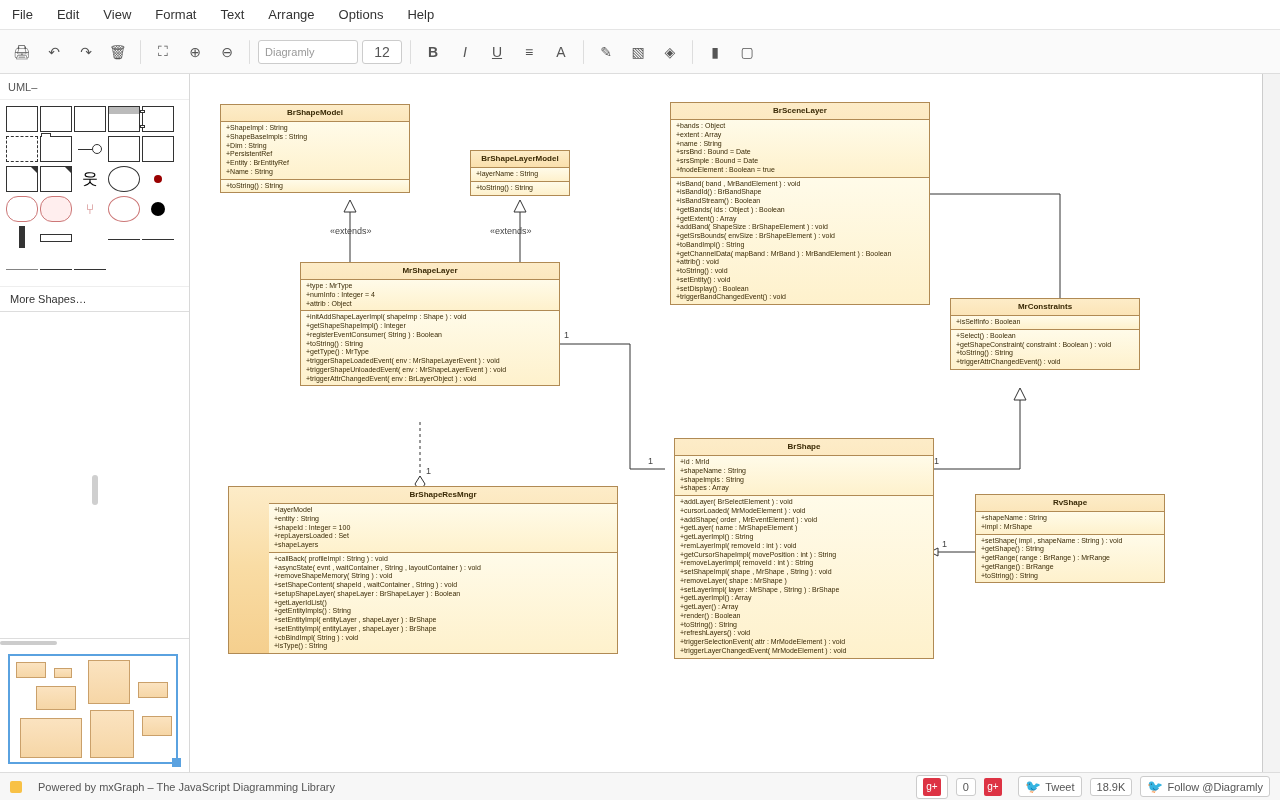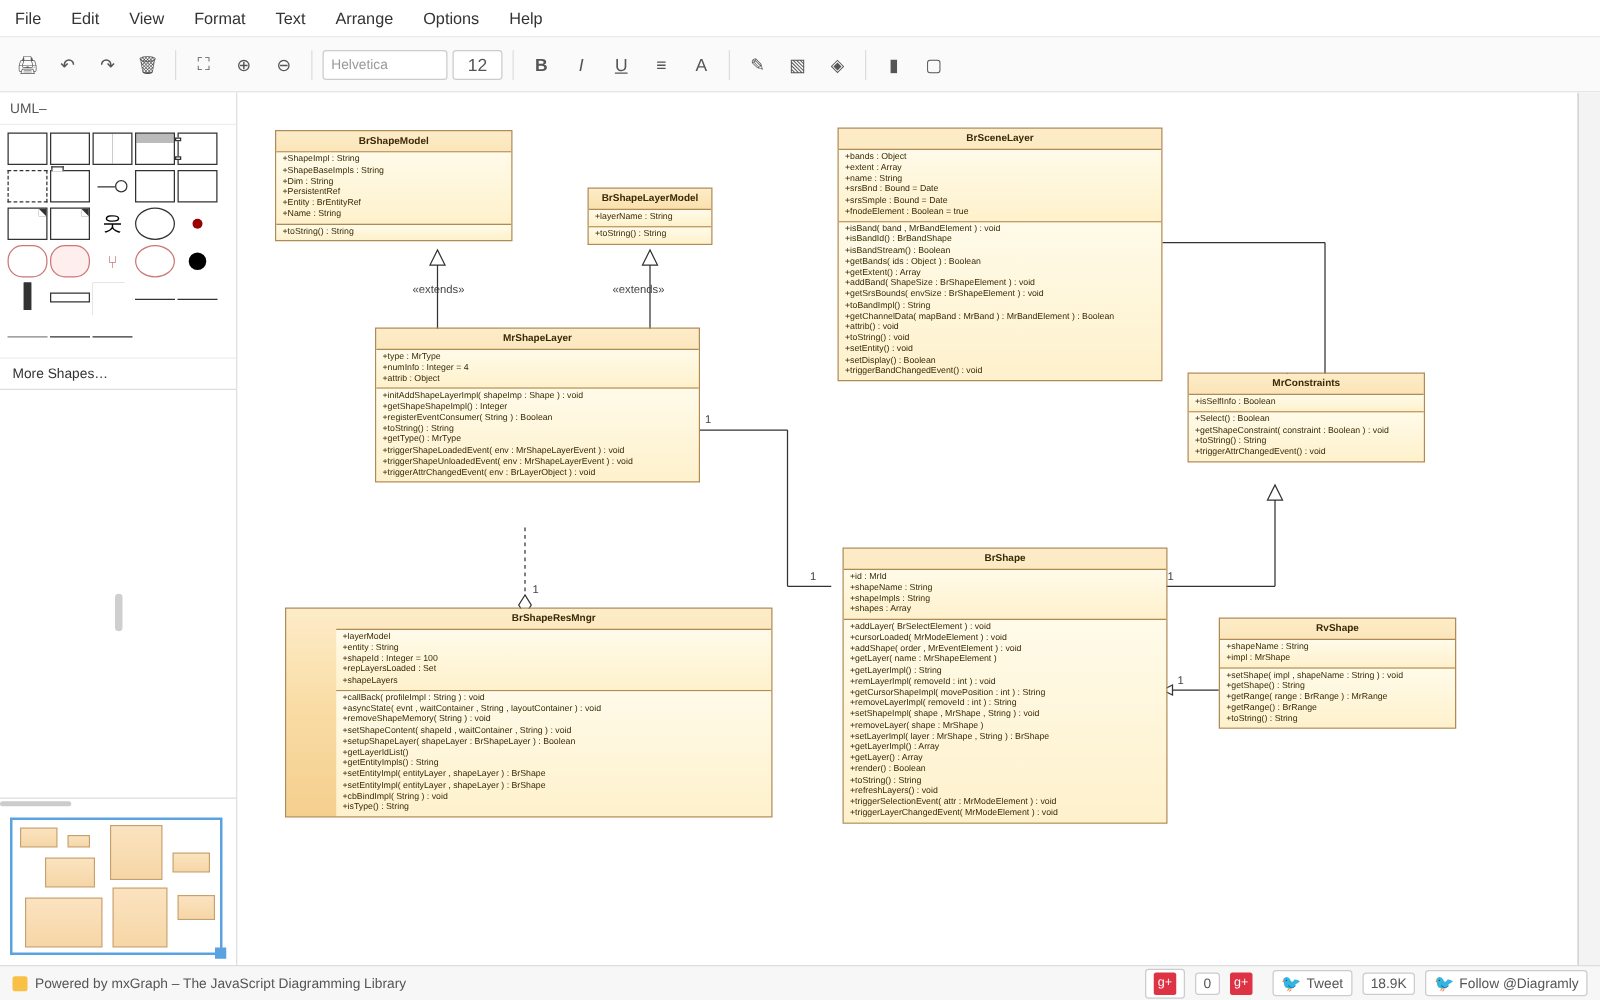--- a/index.html
+++ b/index.html
@@ -58,21 +58,21 @@
 
   
   .conn { position:absolute; background:transparent; pointer-events:none; }
   line, polyline { stroke:#333; stroke-width:1; fill:none; }
   .dash { stroke-dasharray:3,3; }
   .tri { fill:#fff; stroke:#333; }
   text.lbl { font-size:9px; fill:#444; }
 
   
   .footer { height:28px; border-top:1px solid #ddd; background:#f7f7f7; display:flex; align-items:center; font-size:11px; color:#555; padding:0 10px; justify-content:space-between;}
-  .footer .left { display:flex; align-items:center; gap:6px;}
+  .footer .left { display:flex; align-items:center; gap:16px;}
   .footer .right { display:flex; align-items:center; gap:8px;}
   .badge { border:1px solid #ccc; border-radius:3px; padding:2px 6px; display:flex; align-items:center; gap:4px; font-size:11px; background:#fff;}
   .gplus { width:18px; height:18px; background:#d34; color:#fff; display:flex; align-items:center; justify-content:center; font-size:10px; border-radius:2px;}
   .tw { color:#1da1f2; font-size:13px;}
   .ff-ico { width:12px; height:12px; background:#f8c146; border-radius:2px; }
 
   .scroll-mini { position:absolute; left:0; right:0; bottom:0; height:6px; background:transparent;}
   .scroll-mini::after{content:""; position:absolute; left:0; width:30%; top:1px; height:4px; background:#ccc; border-radius:2px;}
   .sb-split { position:absolute; top:50%; left:50%; transform:translateX(-50%); width:6px; height:30px; border-radius:3px; background:#cfcfcf; }
 </style>
@@ -93,21 +93,21 @@
 <div class="toolbar">
   <div class="tool">🖨</div>
   <div class="tool">↶</div>
   <div class="tool">↷</div>
   <div class="tool">🗑</div>
   <div class="tool sep"></div>
   <div class="tool">⛶</div>
   <div class="tool">⊕</div>
   <div class="tool">⊖</div>
   <div class="tool sep"></div>
-  <div class="fontbox">Helvetica</div>
+  <div class="fontbox">Diagramly</div>
   <div class="sizebox">12</div>
   <div class="tool sep"></div>
   <div class="tool" style="font-weight:bold">B</div>
   <div class="tool" style="font-style:italic">I</div>
   <div class="tool" style="text-decoration:underline">U</div>
   <div class="tool">≡</div>
   <div class="tool">A</div>
   <div class="tool sep"></div>
   <div class="tool">✎</div>
   <div class="tool">▧</div>

